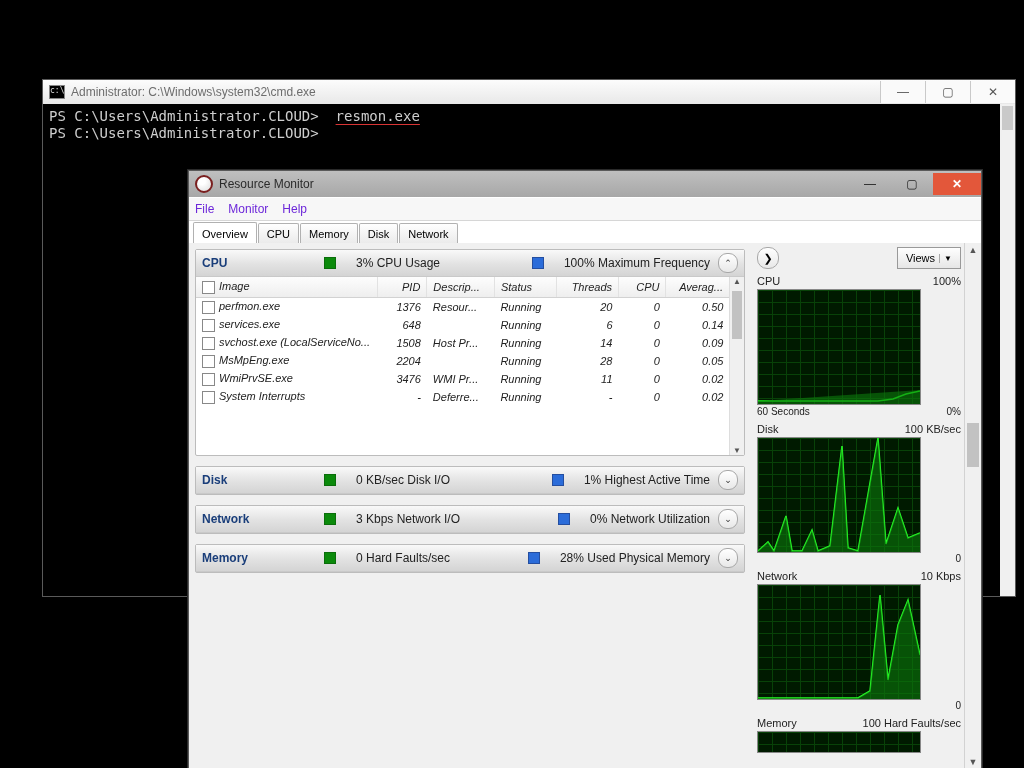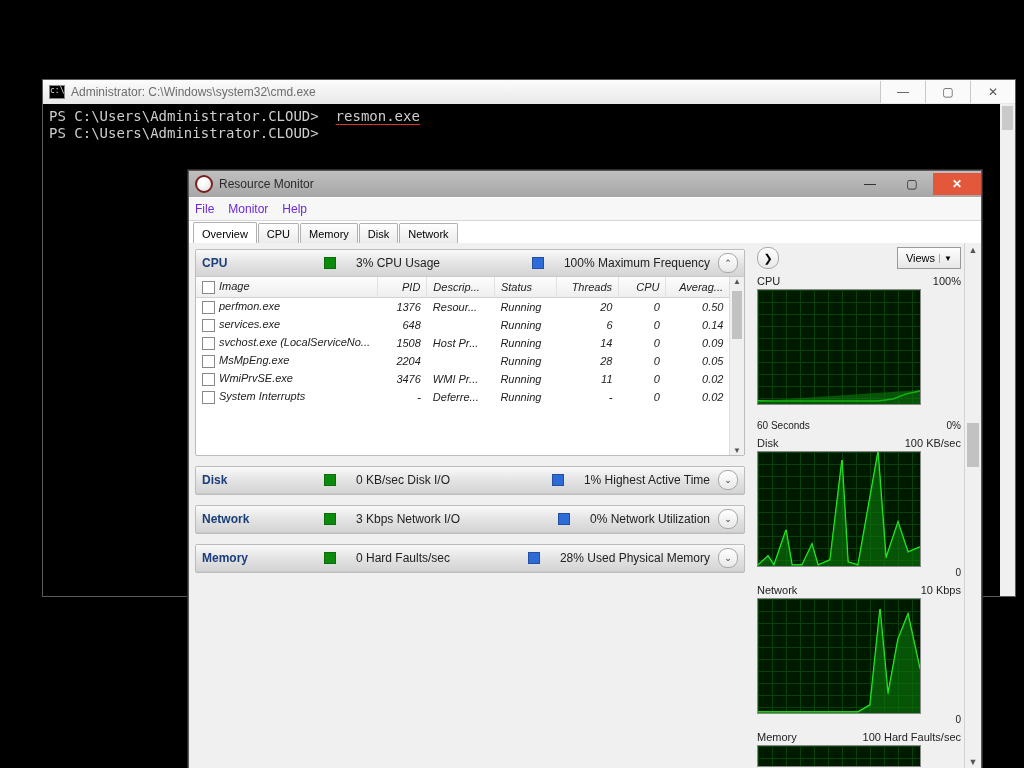--- a/index.html
+++ b/index.html
@@ -60,21 +60,21 @@
   .views-btn { height:20px; padding:0 8px; border:1px solid #999; background:linear-gradient(#fefefe,#e6e6e6); display:flex; align-items:center; gap:4px; font-size:11px; }
   .views-btn .dd { border-left:1px solid #aaa; padding-left:4px; font-size:8px; }
   .mini { margin-bottom:6px; }
   .mini-head { display:flex; justify-content:space-between; font-size:11px; color:#222; margin-bottom:2px; }
   .chart { width:162px; height:114px; background:#001a00; border:1px solid #888; position:relative; overflow:hidden; }
   .grid { position:absolute; inset:0; background-image:
       linear-gradient(#0b4d0b 1px, transparent 1px),
       linear-gradient(90deg,#0b4d0b 1px, transparent 1px);
       background-size:14px 12px; opacity:.8; }
   .chart svg { position:absolute; inset:0; }
-  .axis-b { display:flex; justify-content:space-between; font-size:10px; color:#222; margin-top:15px; }
+  .axis-b { display:flex; justify-content:space-between; font-size:10px; color:#222; margin-top:1px; }
   .rt-only { text-align:right; font-size:10px; color:#222; }
 </style>
 </head>
 <body>
 
 <div class="cmd-win">
   <div class="cmd-titlebar">
     <div class="cmd-ico">c:\</div>
     <div class="cmd-title">Administrator: C:\Windows\system32\cmd.exe</div>
     <div class="cmd-btns">

